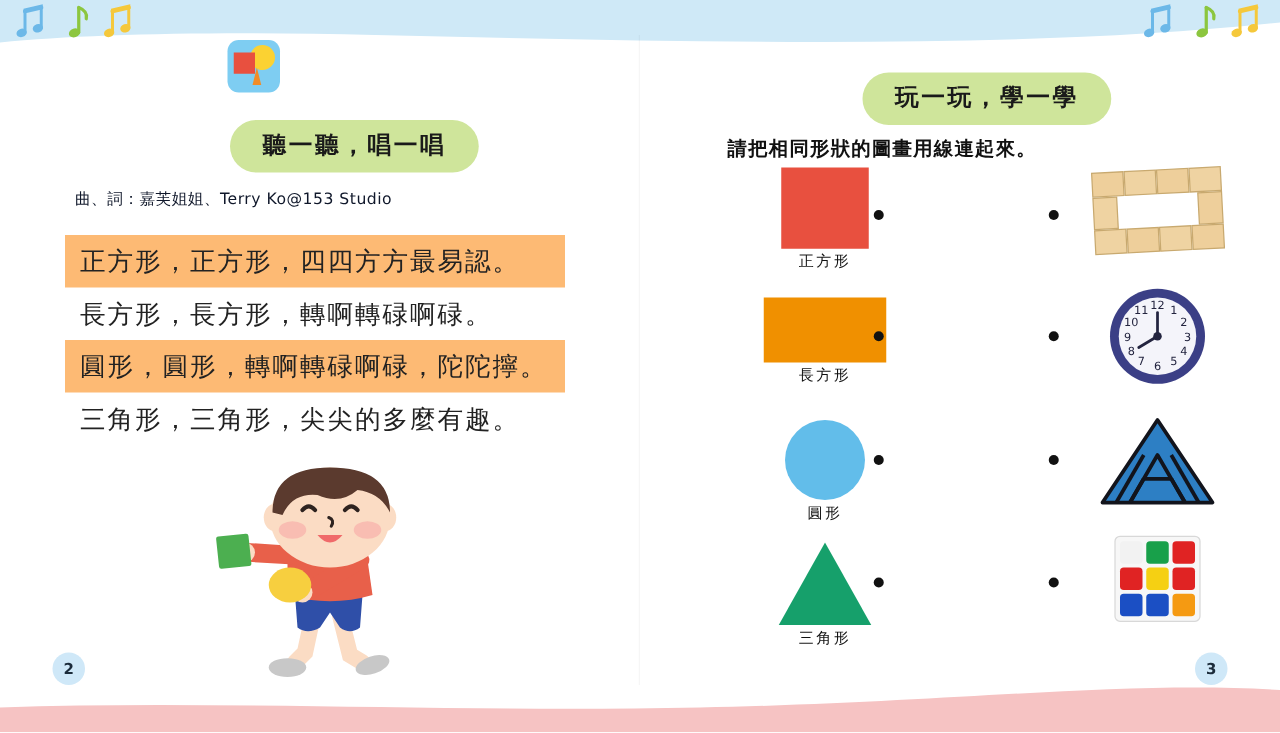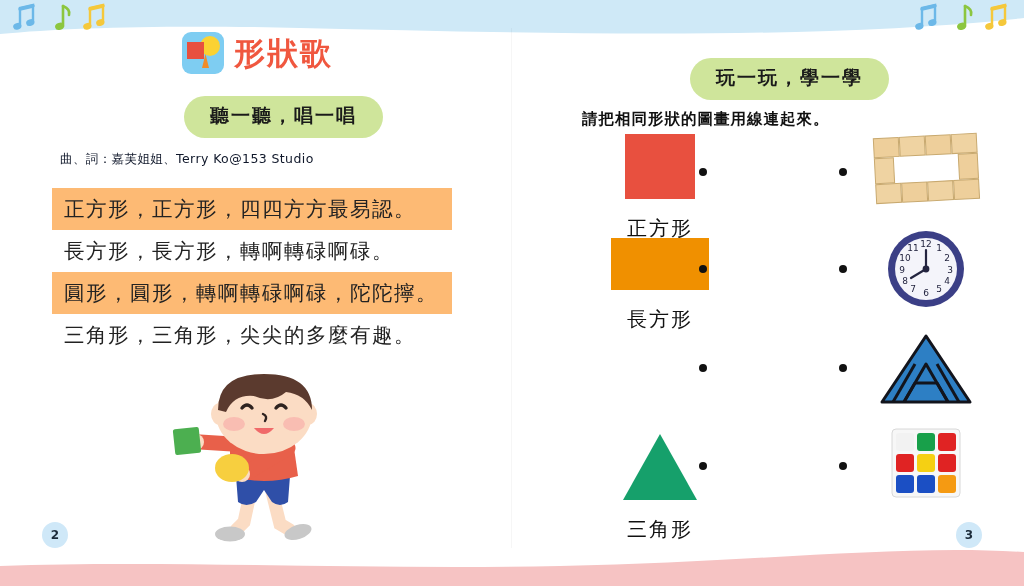--- a/index.html
+++ b/index.html
@@ -90,21 +90,21 @@
   }
 
   .match-area{ position:absolute; left:512px; top:130px; width:512px; height:400px; }
 
   .shape-row{ position:absolute; left:0; width:512px; height:95px; }
   .shape-cell{
     position:absolute; left:88px; width:120px;
     display:flex; flex-direction:column; align-items:center;
   }
   .shape-label{
-    margin-top:16px; font-size:20px; color:#111; letter-spacing:2px;
+    margin-top:2px; font-size:12px; color:#111; letter-spacing:2px;
     font-family:"DejaVu Serif","Liberation Serif",serif;
     white-space:nowrap;
   }
   .dot{
     position:absolute; width:8px; height:8px;
     border-radius:50%; background:#111;
   }
   .dot.left-dot{ left:187px; }
   .dot.right-dot{ left:327px; }
 
@@ -191,21 +191,20 @@
 <div class="page page-left">
 
   <div class="title-row">
     <div class="title-icon">
       <svg width="42" height="42" viewBox="0 0 42 42">
         <circle cx="28" cy="14" r="10" fill="#fbd232"></circle>
         <rect x="5" y="10" width="17" height="17" fill="#e8503f"></rect>
         <path d="M27 36 L20 36 L23.5 22 Z" fill="#f08c28"></path>
       </svg>
     </div>
-    <div class="title-text">形狀歌</div>
   </div>
 
   <div class="pill pill-listen">聽一聽，唱一唱</div>
 
   <div class="credits">曲、詞：嘉芙姐姐、Terry Ko@153 Studio</div>
 
   <div class="lyrics">
     <div class="lyric-line hl">正方形，正方形，四四方方最易認。</div>
     <div class="lyric-line">長方形，長方形，轉啊轉碌啊碌。</div>
     <div class="lyric-line hl">圓形，圓形，轉啊轉碌啊碌，陀陀擰。</div>
@@ -313,20 +312,24 @@
             <text x="30" y="25">11</text>
         </g>
         <path d="M43 43 L43 24" stroke="#23243f" stroke-width="2.2" stroke-linecap="round"></path>
         <path d="M43 43 L28 52" stroke="#23243f" stroke-width="2.2" stroke-linecap="round"></path>
         <circle cx="43" cy="43" r="3.4" fill="#23243f"></circle>
       </svg>
     </div>
   </div>
 
   <div class="shape-row" style="top:200px;">
+    <div class="shape-cell" style="top:6px;">
+      <div class="circle-blue"></div>
+      <div class="shape-label">圓形</div>
+    </div>
     <div class="dot left-dot" style="top:34px;"></div>
     <div class="dot right-dot" style="top:34px;"></div>
     <div class="pic-cell" style="top:2px;">
       <svg width="96" height="74" viewBox="0 0 96 74">
         <g stroke="#12141c" stroke-width="3" stroke-linejoin="round">
           <polygon points="48,4 92,70 4,70" fill="#2d7fc4"></polygon>
           <path d="M26,70 L48,32 L70,70" fill="none"></path>
           <path d="M37,51 L59,51" fill="none"></path>
           <path d="M15,70 L37,32" fill="none"></path>
           <path d="M81,70 L59,32" fill="none"></path>

